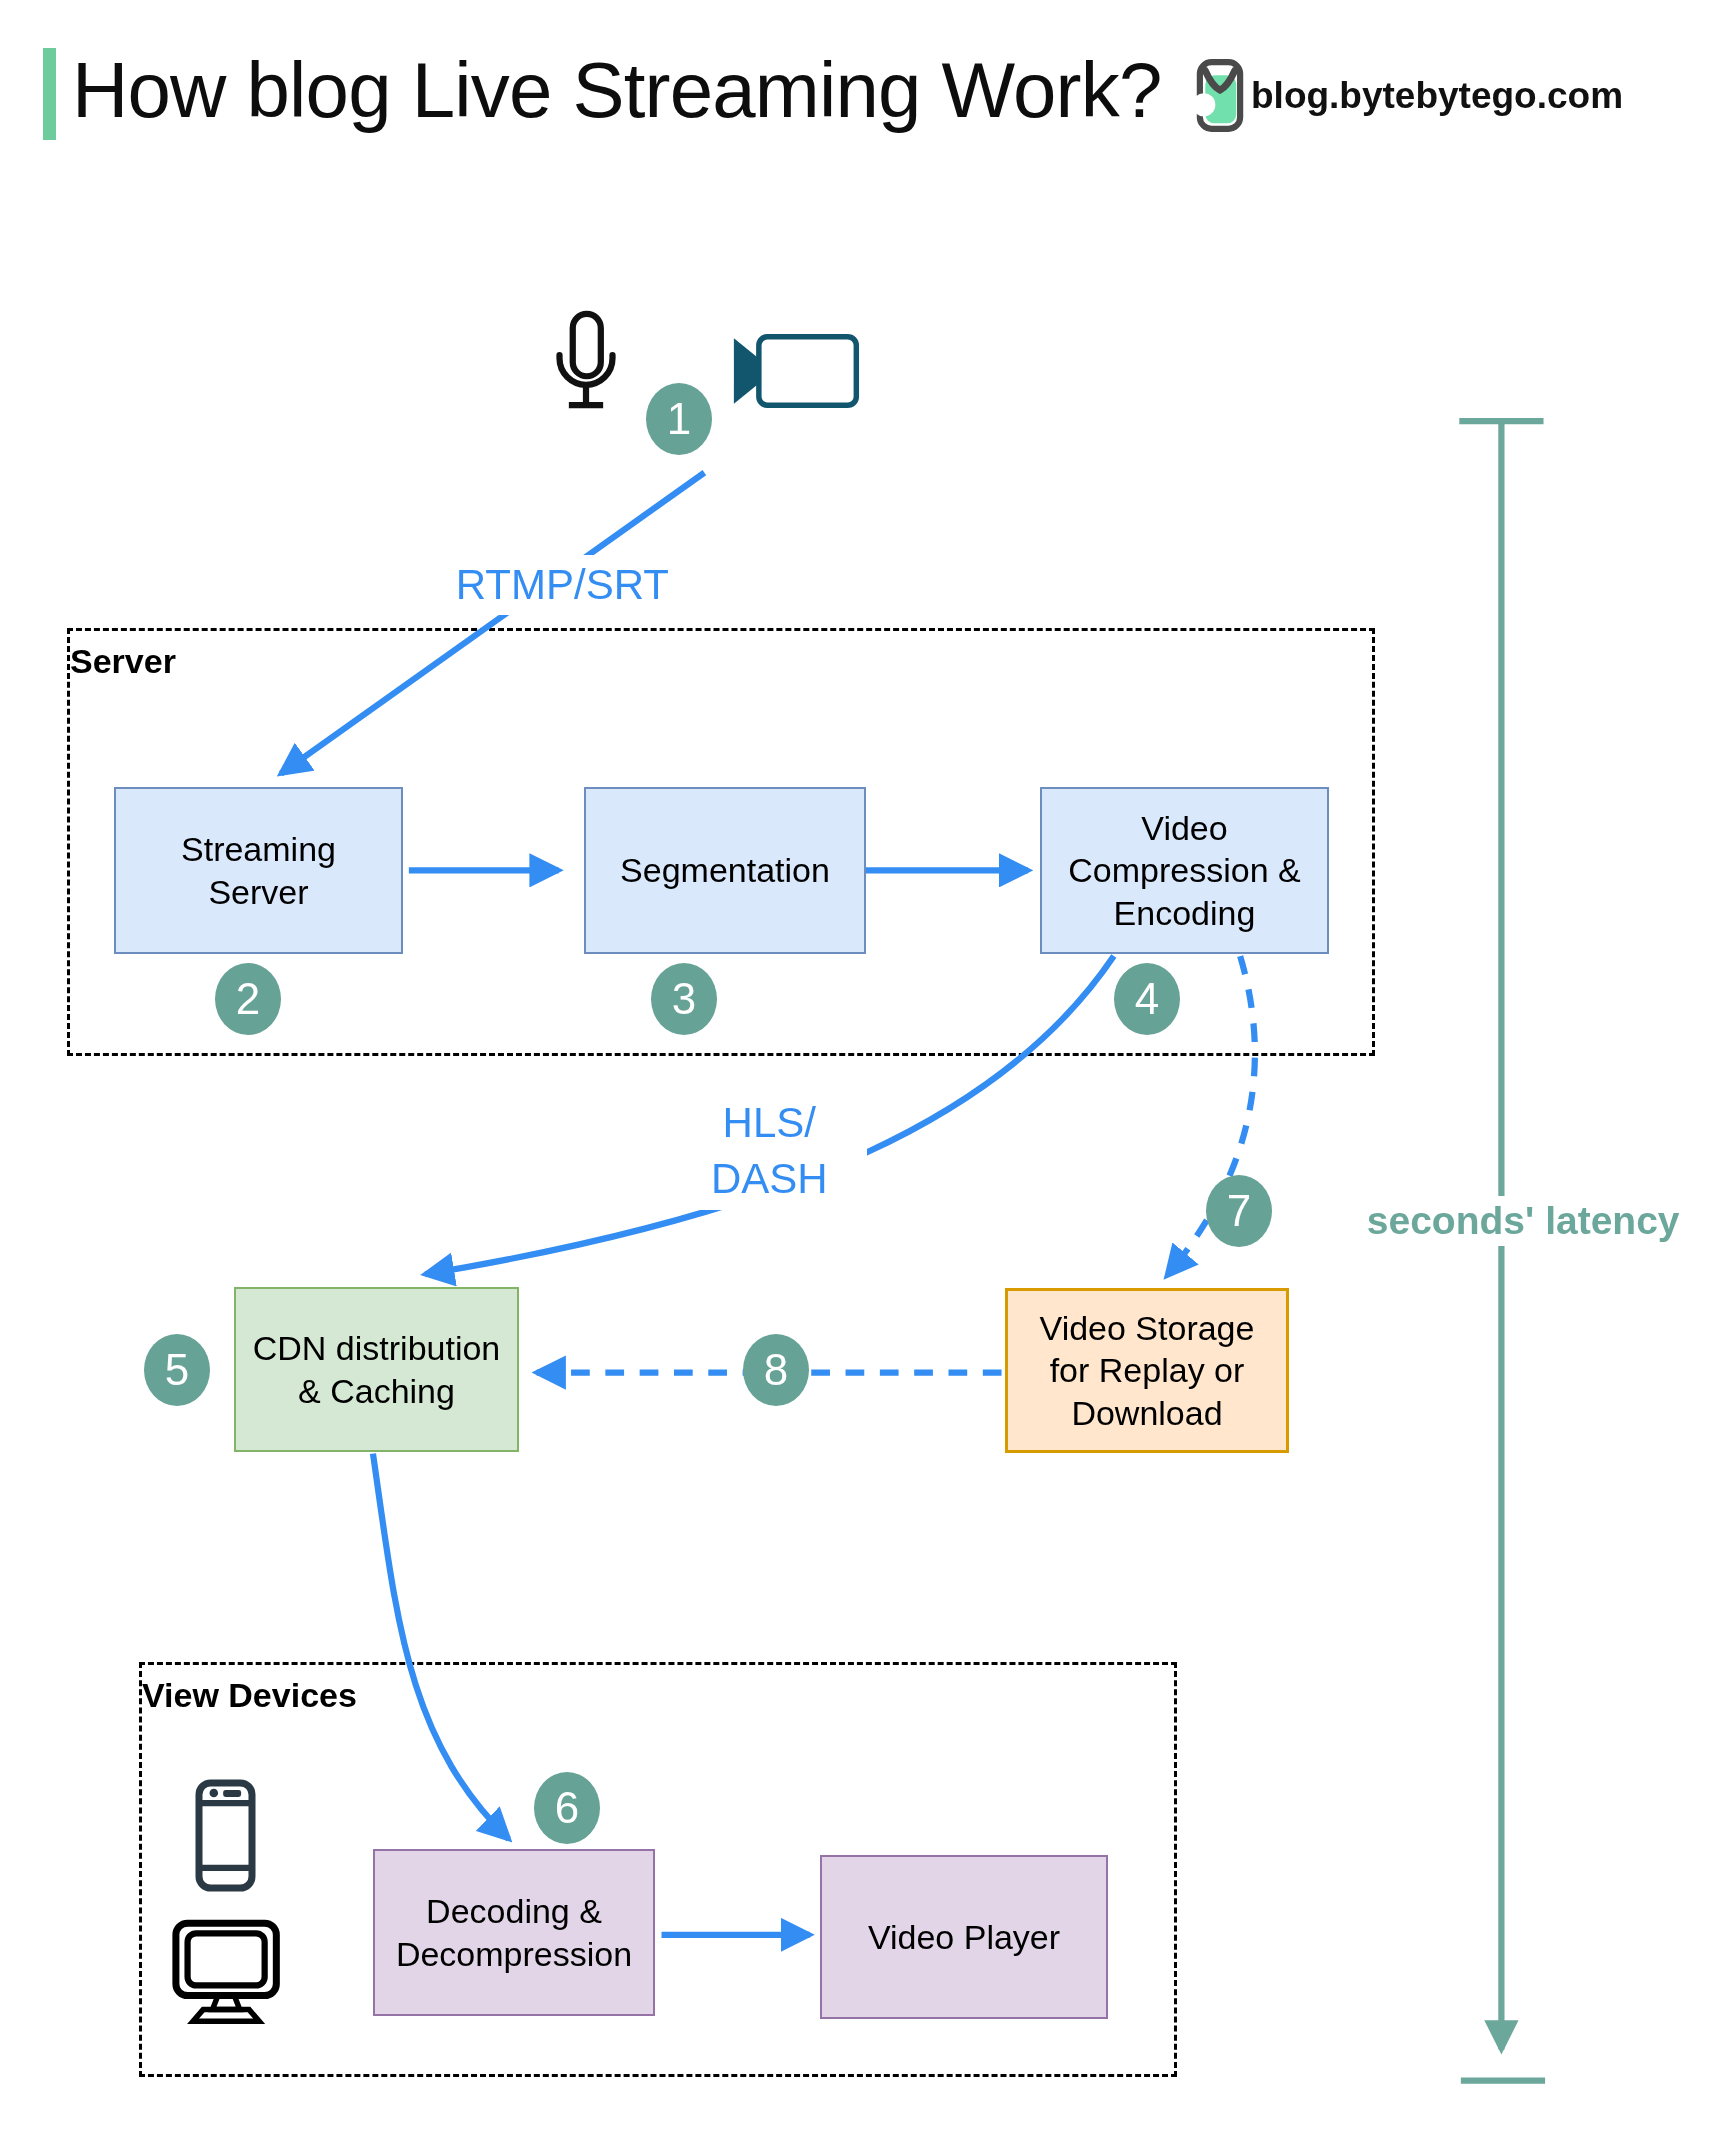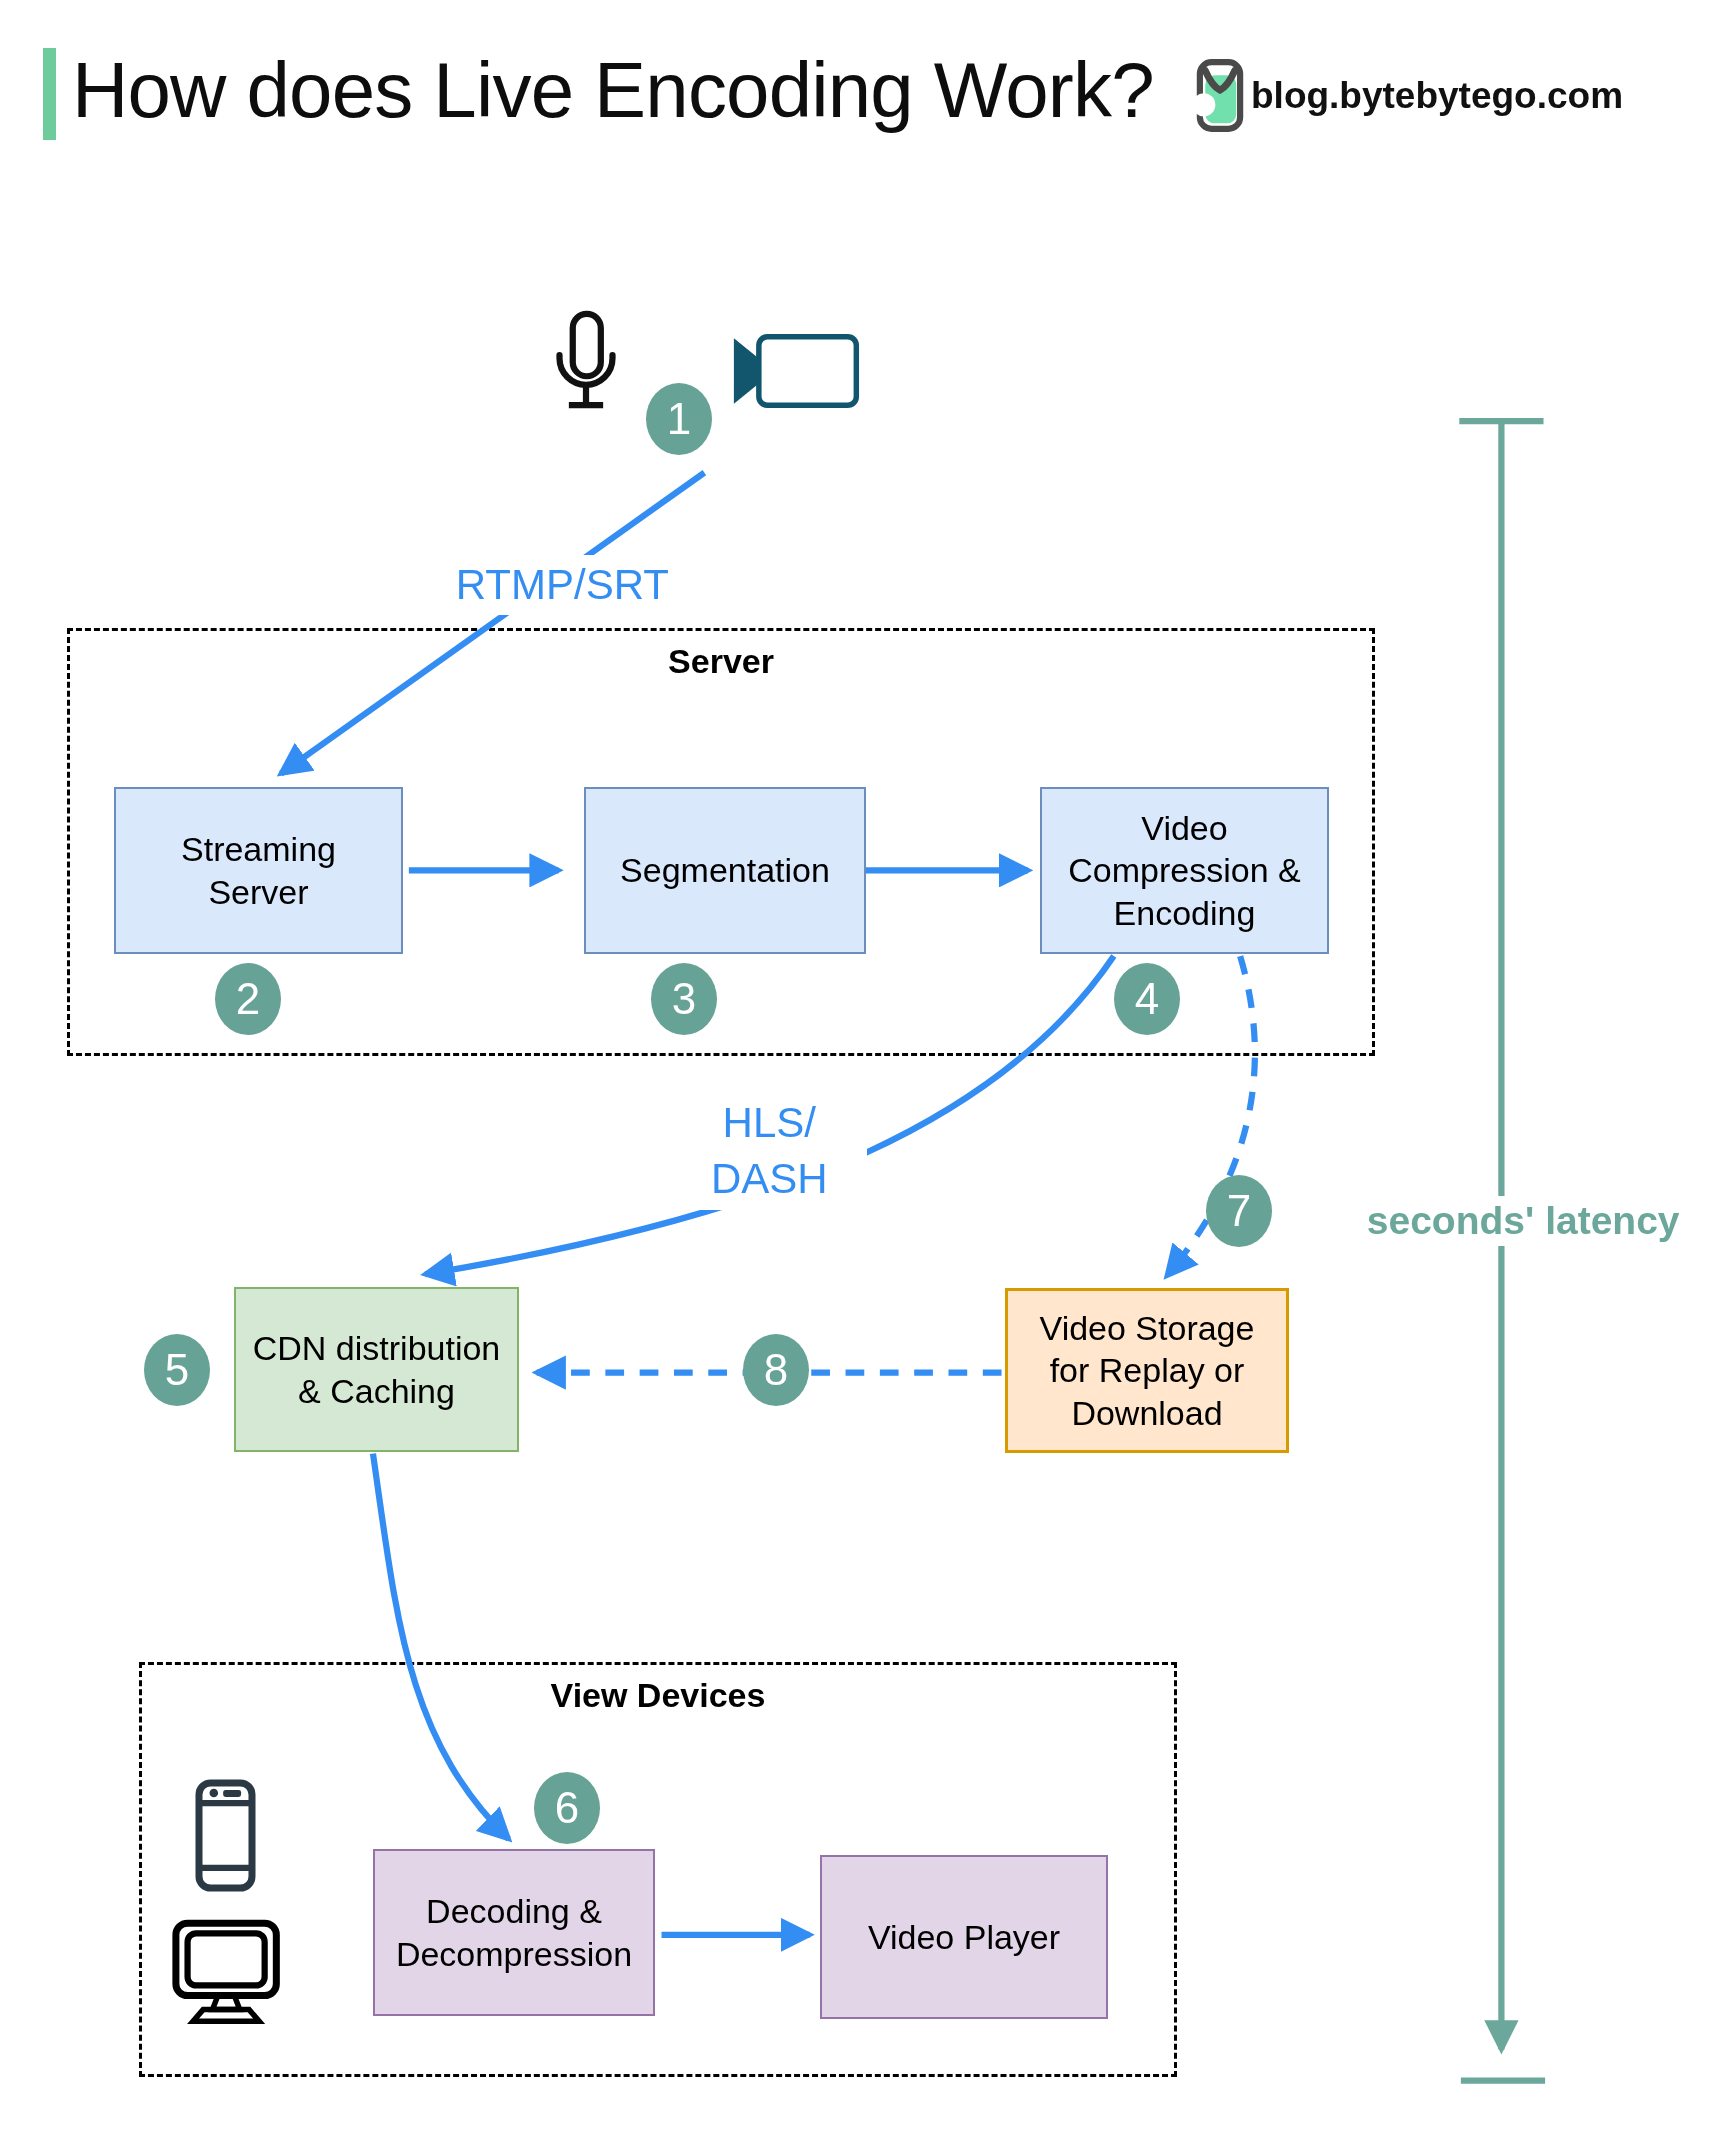--- a/index.html
+++ b/index.html
@@ -6,21 +6,21 @@
   .canvas{
     position:relative;width:1734px;height:2129px;background:#fff;
     font-family:"Liberation Sans","DejaVu Sans",sans-serif;overflow:hidden;
   }
   
   .accent-bar{position:absolute;left:43px;top:48px;width:12.5px;height:92px;background:#6dcb9c;z-index:2;}
   .page-title{position:absolute;left:72px;top:45px;font-size:78px;font-weight:400;color:#0d0d0d;letter-spacing:-0.8px;z-index:2;white-space:nowrap;}
   .site-label{position:absolute;left:1251px;top:75px;font-size:37px;font-weight:700;color:#111;z-index:2;white-space:nowrap;}
   
   .group{position:absolute;border:3.1px dashed #000;background:transparent;z-index:0;box-sizing:border-box;}
-  .group-title{position:absolute;left:0;right:0;top:11px;text-align:center;font-weight:700;font-size:34px;color:#000;}
+  .group-title{position:absolute;left:0;right:0;top:11px;font-weight:700;font-size:34px;color:#000;}
   
   .capture-box{position:absolute;left:491px;top:212px;width:425px;height:257px;border:3.1px solid #000;background:#fff;z-index:2;box-sizing:border-box;}
   .capture-title{position:absolute;left:0;right:0;top:14px;text-align:center;font-weight:700;font-size:34px;color:#000;}
   
   .node{position:absolute;display:flex;align-items:center;justify-content:center;text-align:center;
         font-size:34px;line-height:1.25;color:#000;z-index:2;box-sizing:border-box;}
   .node-blue{background:#dae8fc;border:2.3px solid #6c8ebf;}
   .node-green{background:#d5e8d4;border:2.3px solid #82b366;}
   .node-orange{background:#ffe6cc;border:3.1px solid #d79b00;}
   .node-purple{background:#e1d5e7;border:2.3px solid #9673a6;}
@@ -35,21 +35,21 @@
                  background:#fff;z-index:2;padding:3.1px 7.8px;white-space:nowrap;}
   svg.connectors{position:absolute;left:0;top:0;z-index:1;}
   .icon{position:absolute;z-index:3;}
 </style>
 </head>
 <body>
 
 <div class="canvas">
 
   <div class="accent-bar"></div>
-  <div class="page-title">How does Live Encoding Work?</div>
+  <div class="page-title">How blog Live Streaming Work?</div>
   <svg class="icon" style="left:1196px;top:58px" width="48" height="75" viewBox="0 0 62 96">
     <rect x="5" y="5" width="52" height="86" rx="15" fill="#ffffff" stroke="#4a4a4a" stroke-width="8"></rect>
     <rect x="12" y="22" width="40" height="62" rx="12" fill="#72e0ac"></rect>
     <circle cx="10" cy="60" r="15" fill="#ffffff"></circle>
     <path d="M12,16 C20,34 27,39 31,41 C35,39 42,34 50,16" fill="none" stroke="#4a4a4a" stroke-width="9" stroke-linecap="round"></path>
   </svg>
   <div class="site-label">blog.bytebytego.com</div>
 
   <svg class="connectors" width="1734" height="2129" viewBox="0 0 2223 2730">
     <defs>

